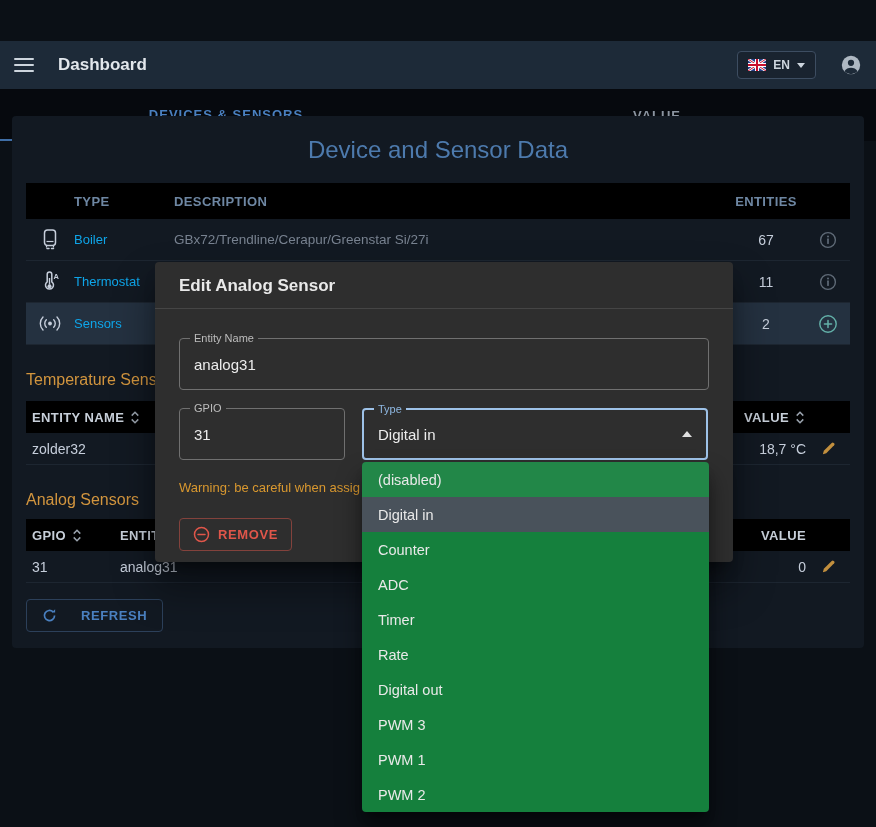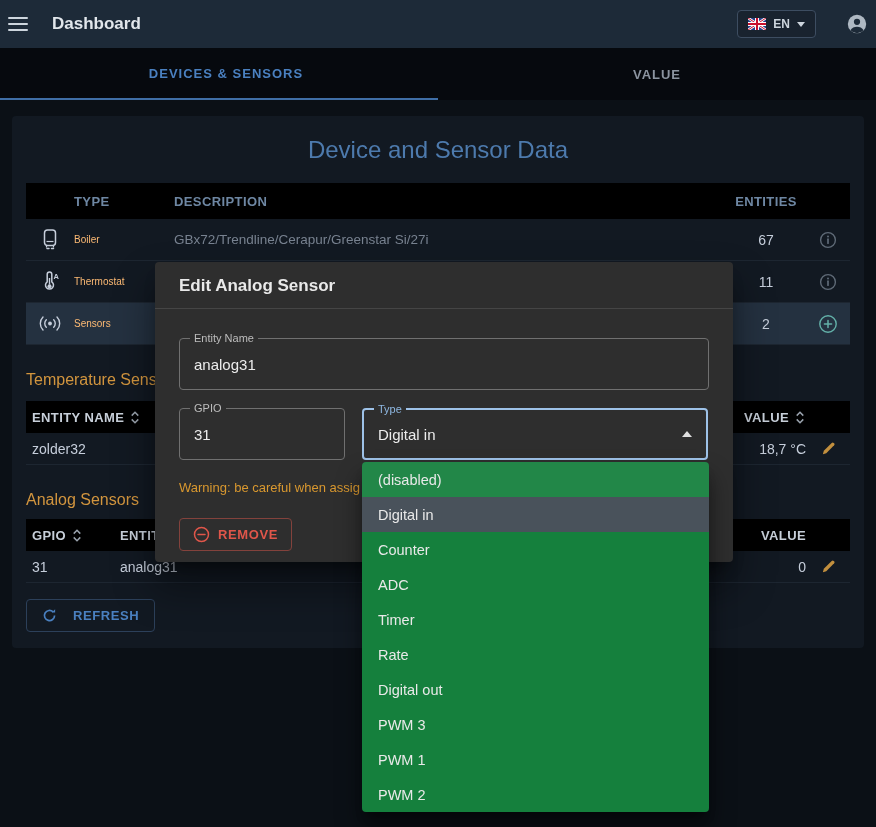--- a/index.html
+++ b/index.html
@@ -8,26 +8,26 @@
     background: #0b1016;
     font-family: "Liberation Sans", sans-serif;
     position: relative;
     overflow: hidden;
     color: #c6cedb;
   }
 
   
   .appbar {
     height: 48px; background: #1d2a38;
-    display: flex; align-items: center; padding: 0 8px;
+    display: flex; align-items: center; padding: 0 14px; margin-top: 41px;
   }
   .hamburger { width: 20px; display: flex; flex-direction: column; gap: 4px; cursor: pointer; }
   .hamburger span { display: block; height: 2px; background: #cdd5dd; border-radius: 1px; }
   .app-title { font-size: 17px; font-weight: bold; color: #e2e7ec; margin-left: 24px; }
-  .appbar-right { margin-left: auto; display: flex; align-items: center; gap: 30px; text-align: right; }
+  .appbar-right { margin-left: auto; display: flex; align-items: center; gap: 24px; text-align: right; }
   .lang-btn {
     display: flex; align-items: center; gap: 7px;
     border: 1px solid #3d4d61; border-radius: 4px;
     background: #19232f; padding: 6px 10px;
     font-size: 12px; font-weight: bold; color: #cdd5dd; cursor: pointer;
   }
   .caret-down {
     width: 0; height: 0;
     border-left: 4px solid transparent; border-right: 4px solid transparent;
     border-top: 5px solid #cdd5dd;
@@ -52,41 +52,41 @@
     padding-top: 22px; line-height: 23px; font-weight: normal;
   }
 
   .thead, .trow { display: grid; align-items: center; }
   .thead { background: #000; }
   .hcell { font-size: 13px; font-weight: bold; letter-spacing: .4px; }
   .devices .thead { grid-template-columns: 48px 100px 1fr 80px 44px; height: 36px; margin-top: 22px; }
   .devices .trow  { grid-template-columns: 48px 100px 1fr 80px 44px; height: 42px; border-bottom: 1px solid #1d2631; }
   .devices .hcell { color: #6e87a3; }
   .trow.highlight { background: #243140; }
-  .cell-type { font-size: 10px; color: #fdba74; }
+  .cell-type { font-size: 13px; color: #0ea5e9; }
   .cell-desc { font-size: 13.5px; color: #788290; }
   .cell-num  { font-size: 14px; color: #c6cedb; justify-self: center; }
   .cell-icon { justify-self: center; display: flex; }
   .cell-action { justify-self: center; display: flex; cursor: pointer; }
 
   .section-title { font-size: 16px; color: #d2953e; margin-top: 24px; line-height: 22px; font-weight: normal; }
 
   .sensors-tbl .thead { height: 32px; margin-top: 10px; }
   .sensors-tbl .trow  { height: 32px; border-bottom: 1px solid #1d2631; }
   .sensors-tbl .hcell { color: #c7cfd9; display: flex; align-items: center; gap: 5px; }
   .temp .thead, .temp .trow { grid-template-columns: 1fr 100px 44px; }
   .analog .thead, .analog .trow { grid-template-columns: 94px 1fr 100px 44px; }
   .analog .thead { margin-top: 8px; }
   .pad-l { padding-left: 6px; }
   .cell-text { font-size: 14px; color: #c6cedb; }
   .cell-value { font-size: 14px; color: #c6cedb; justify-self: end; text-align: right; }
   .hcell.h-value { justify-self: end; }
 
   .refresh-btn {
-    margin-top: 16px; display: inline-flex; align-items: center; gap: 16px;
+    margin-top: 16px; display: inline-flex; align-items: center; gap: 24px;
     padding: 8px 15px; background: transparent;
     border: 1px solid #2c405a; border-radius: 4px;
     color: #4a80c0; font-size: 13px; font-weight: bold; letter-spacing: .6px;
     font-family: "Liberation Sans", sans-serif; cursor: pointer;
   }
 
   
   .modal {
     position: absolute; left: 155px; top: 262px; width: 578px; height: 300px;
     background: #2e2e2e; border-radius: 4px; z-index: 50;

